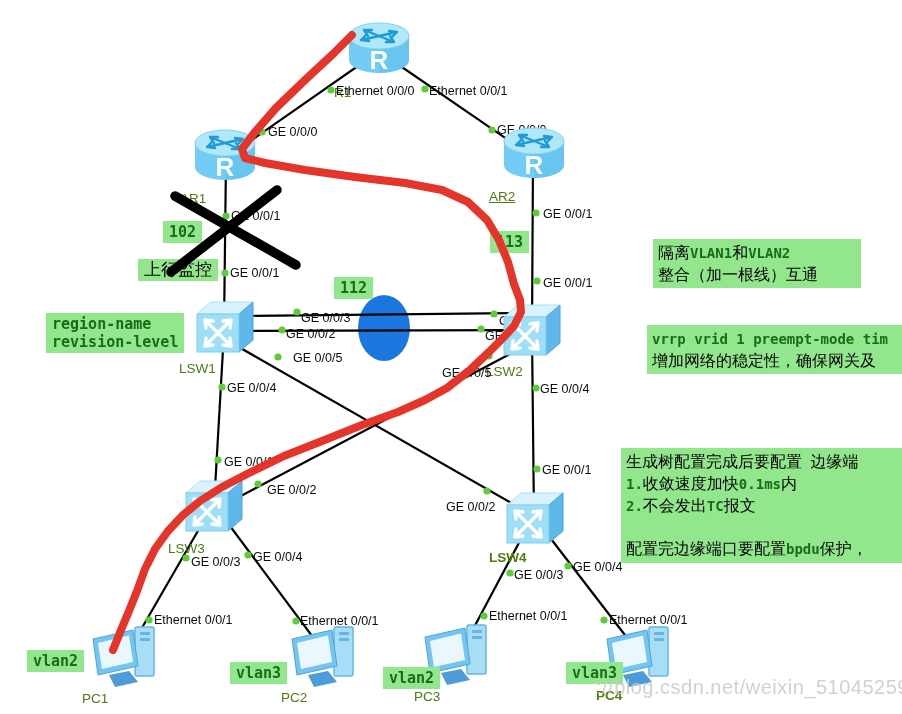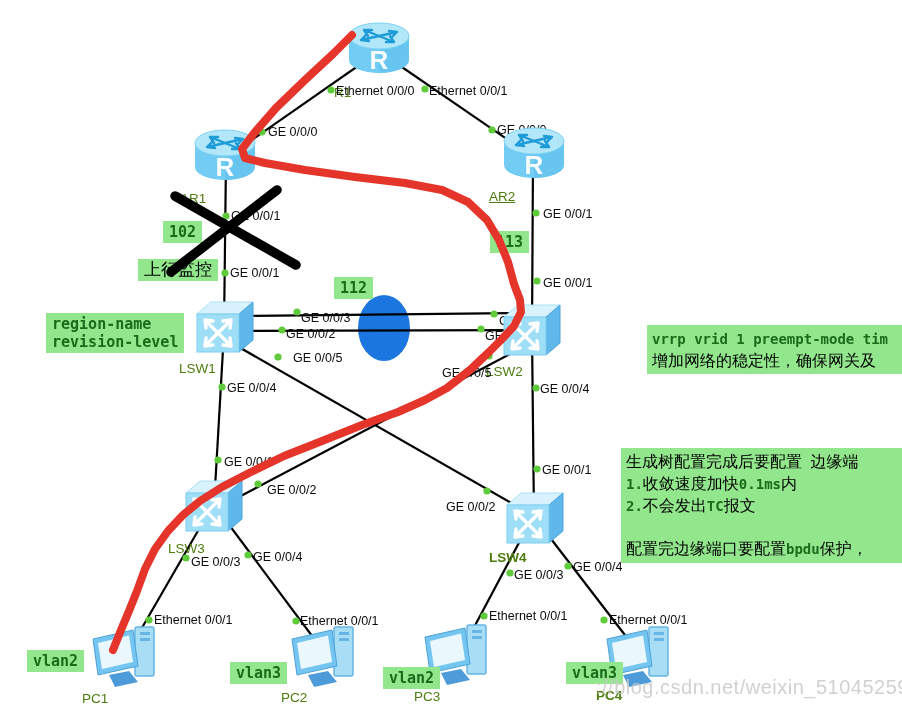--- a/index.html
+++ b/index.html
@@ -234,20 +234,24 @@
       </div>
       <div class="sticker" style="left: 230px; top: 662px;">
         <div><span class="mr">vlan3</span></div>
       </div>
       <div class="sticker" style="left: 383px; top: 667px;">
         <div><span class="mr">vlan2</span></div>
       </div>
       <div class="sticker" style="left: 566px; top: 662px;">
         <div><span class="mr">vlan3</span></div>
       </div>
+      <div class="note" style="left: 653px; top: 239px; min-width: 198px;">
+        <div><span class="cr">隔离</span><span class="mr">VLAN1</span><span class="cr">和</span><span class="mr">VLAN2</span></div>
+        <div><span class="cr">整合（加一根线）互通</span></div>
+      </div>
       <div class="note" style="left: 647px; top: 325px; min-width: 262px;">
         <div><span class="mr">vrrp vrid 1 preempt-mode tim</span></div>
         <div><span class="cr">增加网络的稳定性，确保网关及</span></div>
       </div>
       <div class="note" style="left: 621px; top: 448px; min-width: 288px;">
         <div><span class="cr">生成树配置完成后要配置</span><span class="mr"> </span><span class="cr">边缘端</span></div>
         <div><span class="mr">1.</span><span class="cr">收敛速度加快</span><span class="mr">0.1ms</span><span class="cr">内</span></div>
         <div><span class="mr">2.</span><span class="cr">不会发出</span><span class="mr">TC</span><span class="cr">报文</span></div>
         <div>&nbsp;</div>
         <div><span class="cr">配置完边缘端口要配置</span><span class="mr">bpdu</span><span class="cr">保护，</span></div>

